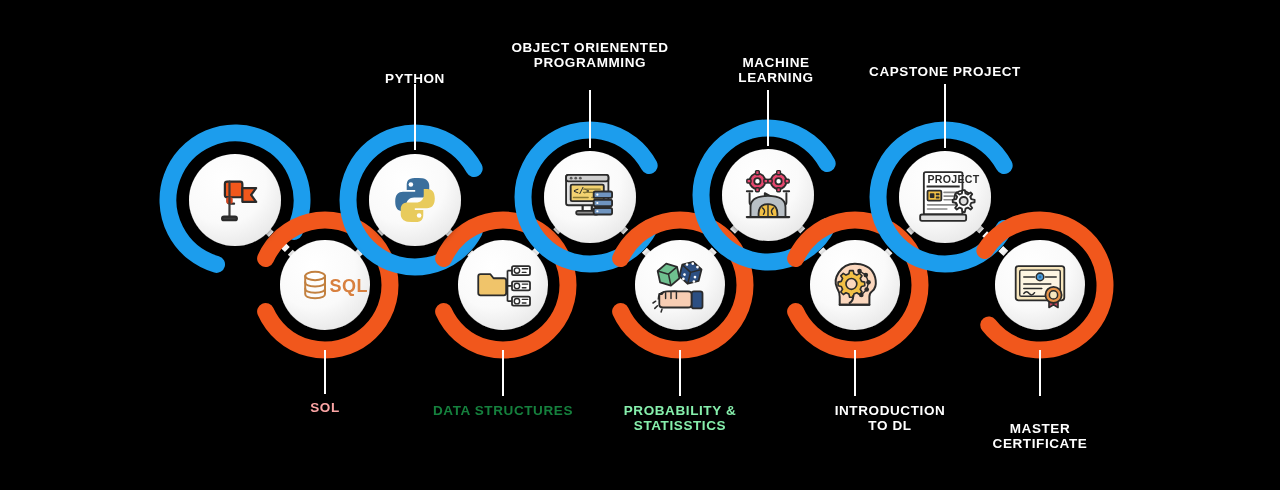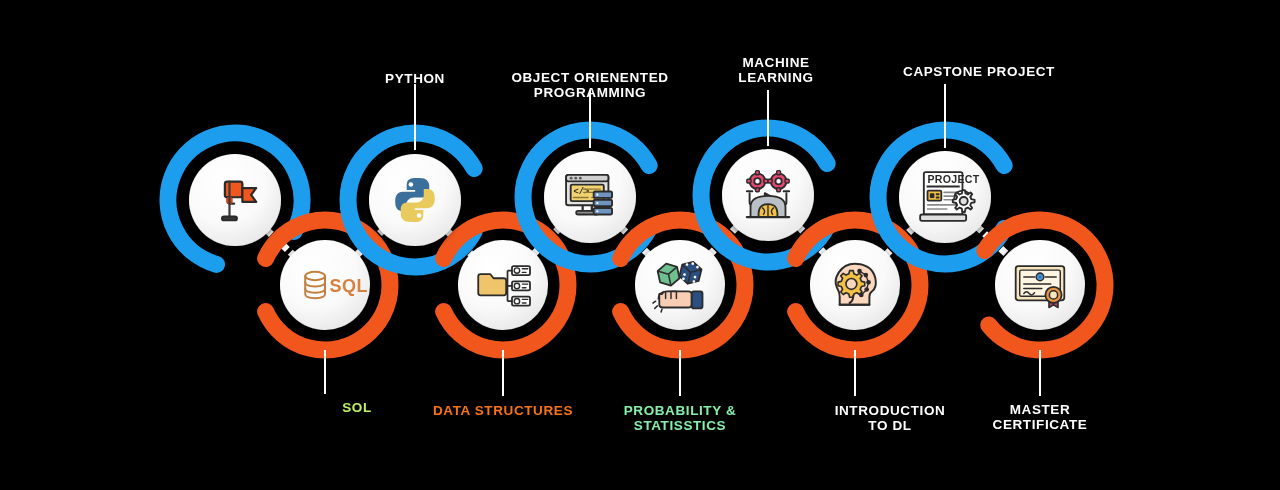--- a/index.html
+++ b/index.html
@@ -338,28 +338,28 @@
         <path d="M4 16 L4 27 L9 24 L14 27 L14 16 Z" fill="#c8455f" stroke-width="1.8"></path>
         <circle cx="9" cy="13" r="9" fill="#e8954a" stroke-width="2"></circle>
         <circle cx="9" cy="13" r="4.6" fill="#f7e6bd" stroke-width="1.7"></circle>
       </g>
     </g>
           </g>
         </g>
       </g>
   </svg>
   <div id="labels">
-      <div class="label bottom" style="left: 325px; top: 400px; color: #bef264; margin-left: 32px;">SOL</div>
+      <div class="label bottom" style="left: 325px; top: 400px; color: #fca5a5;">SOL</div>
       <div class="label" style="left: 415px; top: 71px; color: rgb(255, 255, 255);">PYTHON</div>
-      <div class="label bottom" style="left: 503px; top: 403px; color: #f97316;">DATA STRUCTURES</div>
-      <div class="label" style="left: 590px; top: 70px; color: rgb(255, 255, 255);">OBJECT ORIENENTED
+      <div class="label bottom" style="left: 503px; top: 403px; color: #15803d;">DATA STRUCTURES</div>
+      <div class="label" style="left: 590px; top: 40px; color: rgb(255, 255, 255);">OBJECT ORIENENTED
 PROGRAMMING</div>
       <div class="label bottom" style="left: 680px; top: 403px; color: #86efac;">PROBABILITY &amp;
 STATISSTICS</div>
       <div class="label" style="left: 768px; top: 55px; color: rgb(255, 255, 255); margin-left: 8px;">MACHINE
 LEARNING</div>
       <div class="label bottom" style="left: 890px; top: 403px; color: rgb(255, 255, 255);">INTRODUCTION
 TO DL</div>
-      <div class="label" style="left: 979px; top: 64px; color: rgb(255, 255, 255);">CAPSTONE PROJECT</div>
-      <div class="label bottom" style="left: 1040px; top: 402px; color: rgb(255, 255, 255);">MASTER
+      <div class="label" style="left: 945px; top: 64px; color: rgb(255, 255, 255);">CAPSTONE PROJECT</div>
+      <div class="label bottom" style="left: 1040px; top: 421px; color: rgb(255, 255, 255);">MASTER
 CERTIFICATE</div>
     </div>
 </div>
 
 </body></html>

